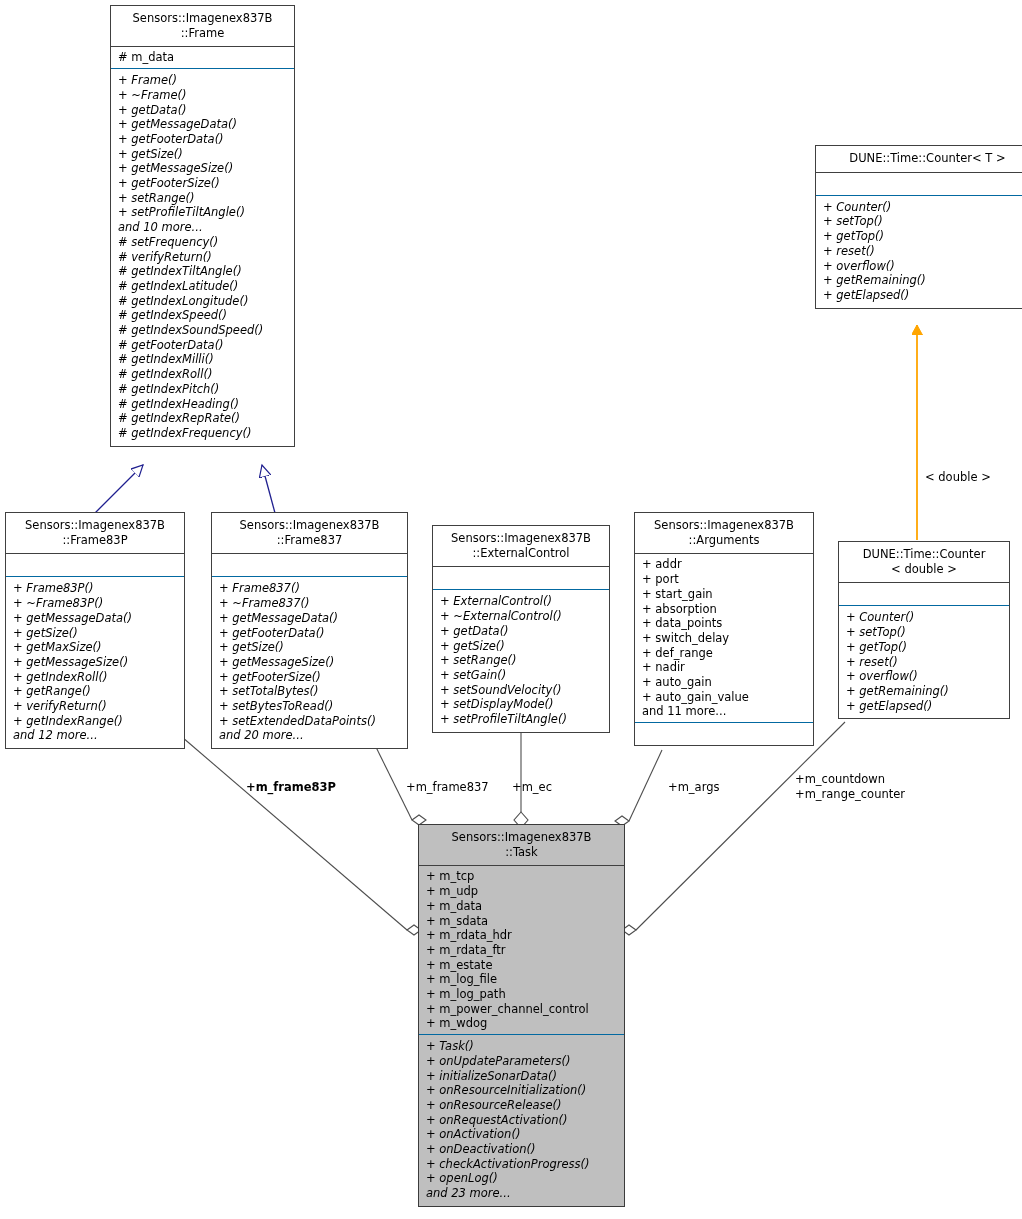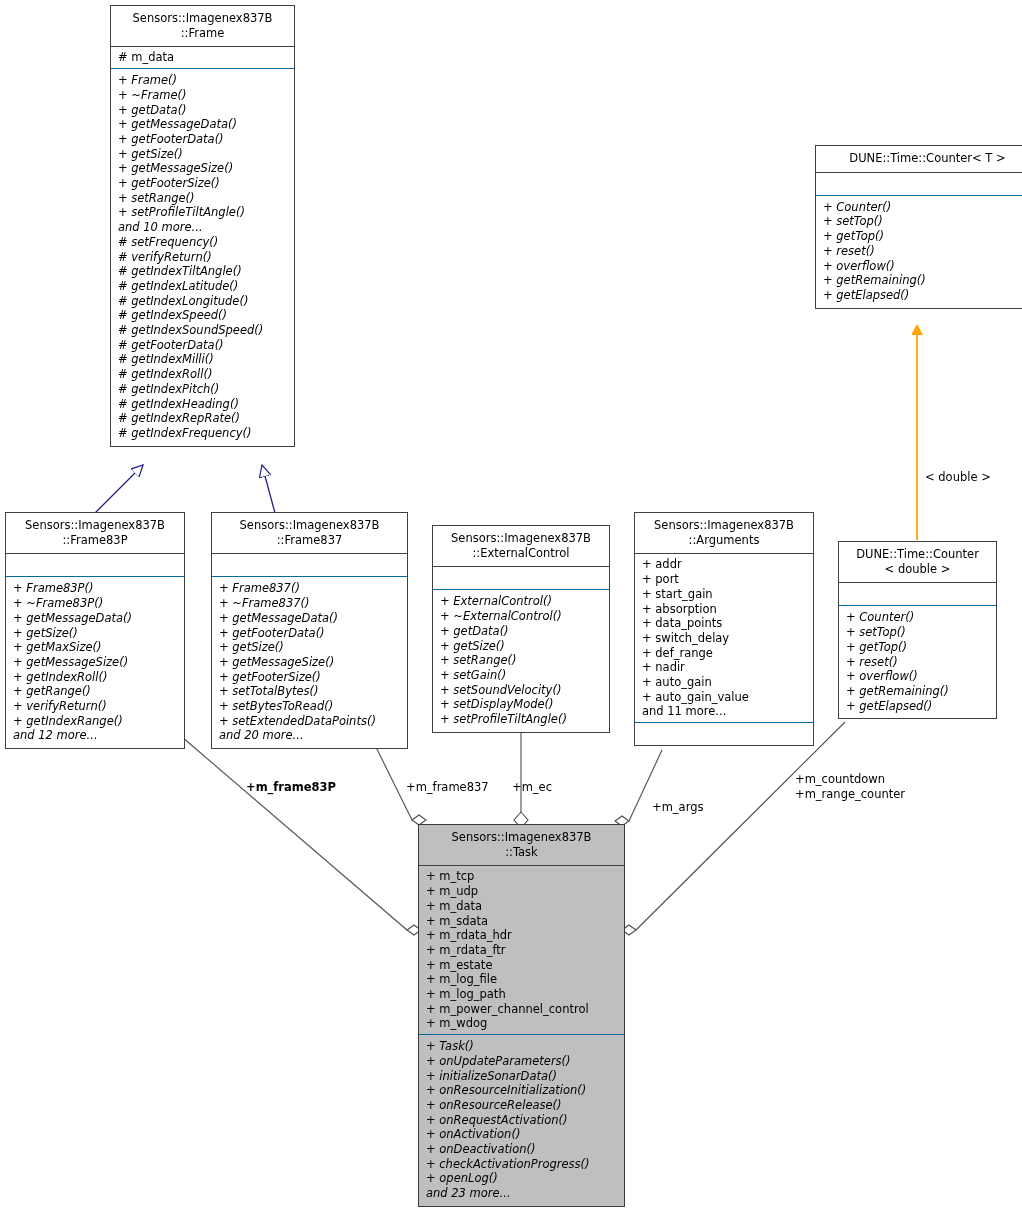--- a/index.html
+++ b/index.html
@@ -243,21 +243,21 @@
       <div class="member">+ switch_delay</div>
       <div class="member">+ def_range</div>
       <div class="member">+ nadir</div>
       <div class="member">+ auto_gain</div>
       <div class="member">+ auto_gain_value</div>
       <div class="member">and 11 more...</div>
     </div>
     <div class="uml-ops empty"></div>
   </div>
 
-  <div class="uml-class" style="left:838px; top:541px; width:159px;">
+  <div class="uml-class" style="left:838px; top:541px; width:172px;">
     <div class="uml-title">DUNE::Time::Counter
 &lt; double &gt;</div>
     <div class="uml-attrs empty"></div>
     <div class="uml-ops">
       <div class="member">+ Counter()</div>
       <div class="member">+ setTop()</div>
       <div class="member">+ getTop()</div>
       <div class="member">+ reset()</div>
       <div class="member">+ overflow()</div>
       <div class="member">+ getRemaining()</div>
@@ -297,18 +297,18 @@
   </div>
 
   <div class="edge-label" style="left:925px; top:470px;">&lt; double &gt;</div>
 
   <div class="edge-label" style="left:246px; top:780px;font-weight:bold;">+m_frame83P</div>
 
   <div class="edge-label" style="left:406px; top:780px;">+m_frame837</div>
 
   <div class="edge-label" style="left:512px; top:780px;">+m_ec</div>
 
-  <div class="edge-label" style="left:652px; top:780px;margin-top:20px;">+m_args</div>
+  <div class="edge-label" style="left:668px; top:780px;">+m_args</div>
 
   <div class="edge-label" style="left:795px; top:772px; text-align:left;">+m_countdown
 +m_range_counter</div>
 
 </div>
 
 </body></html>

